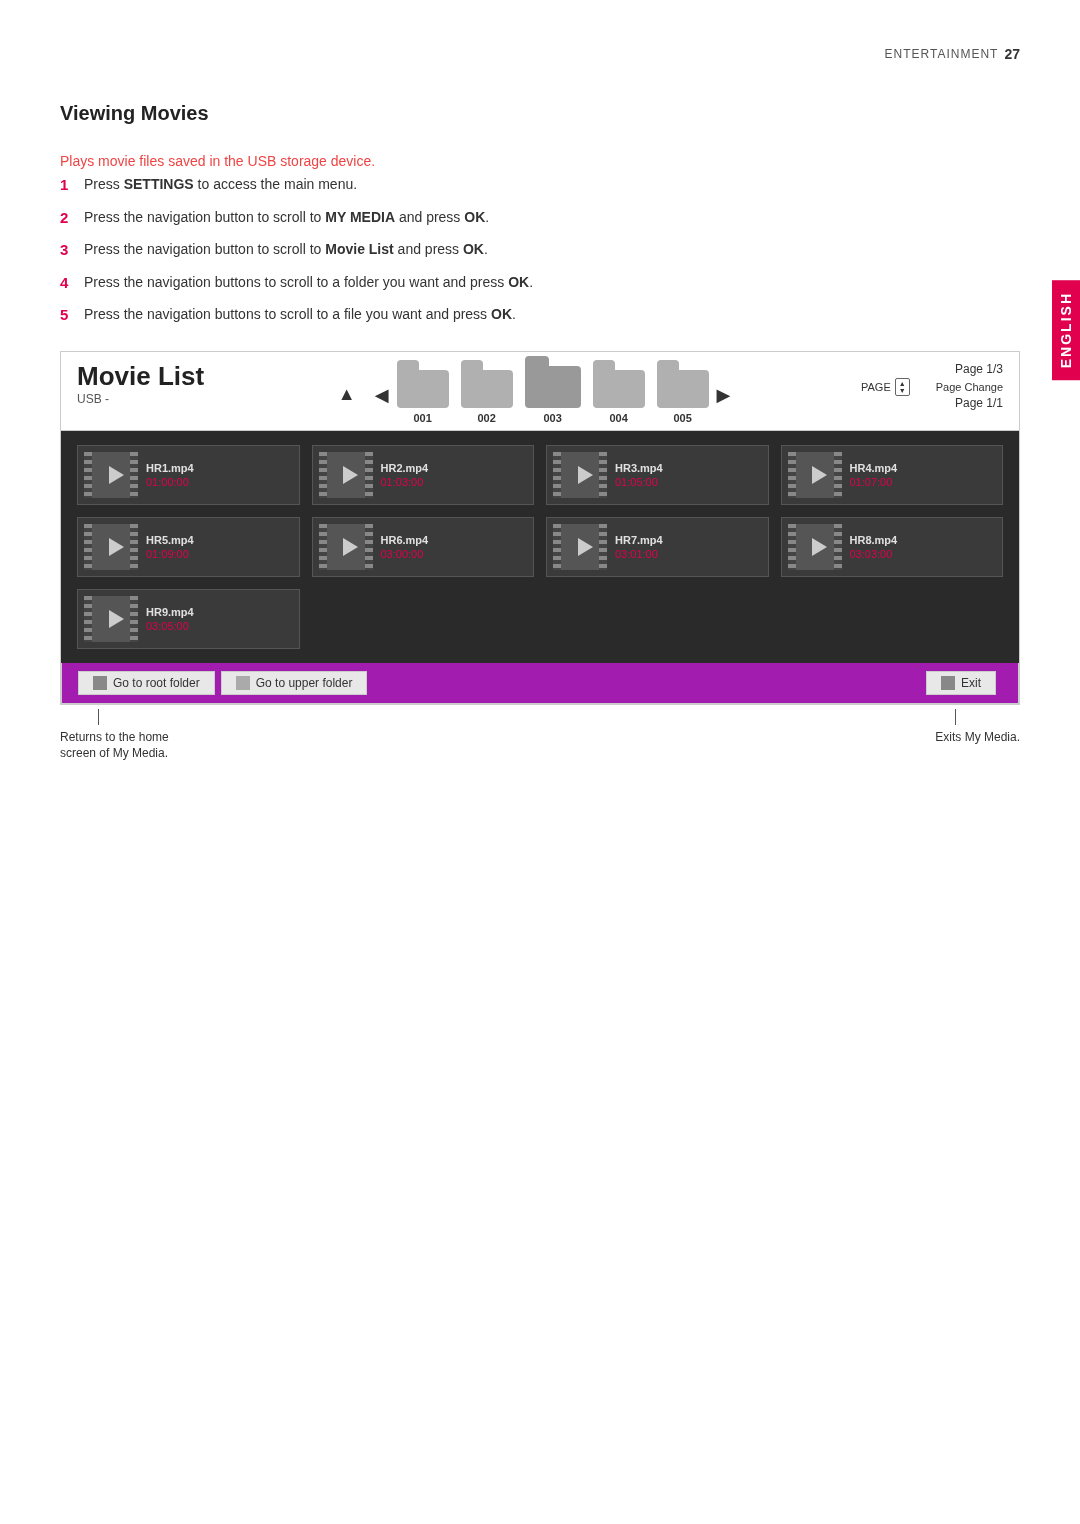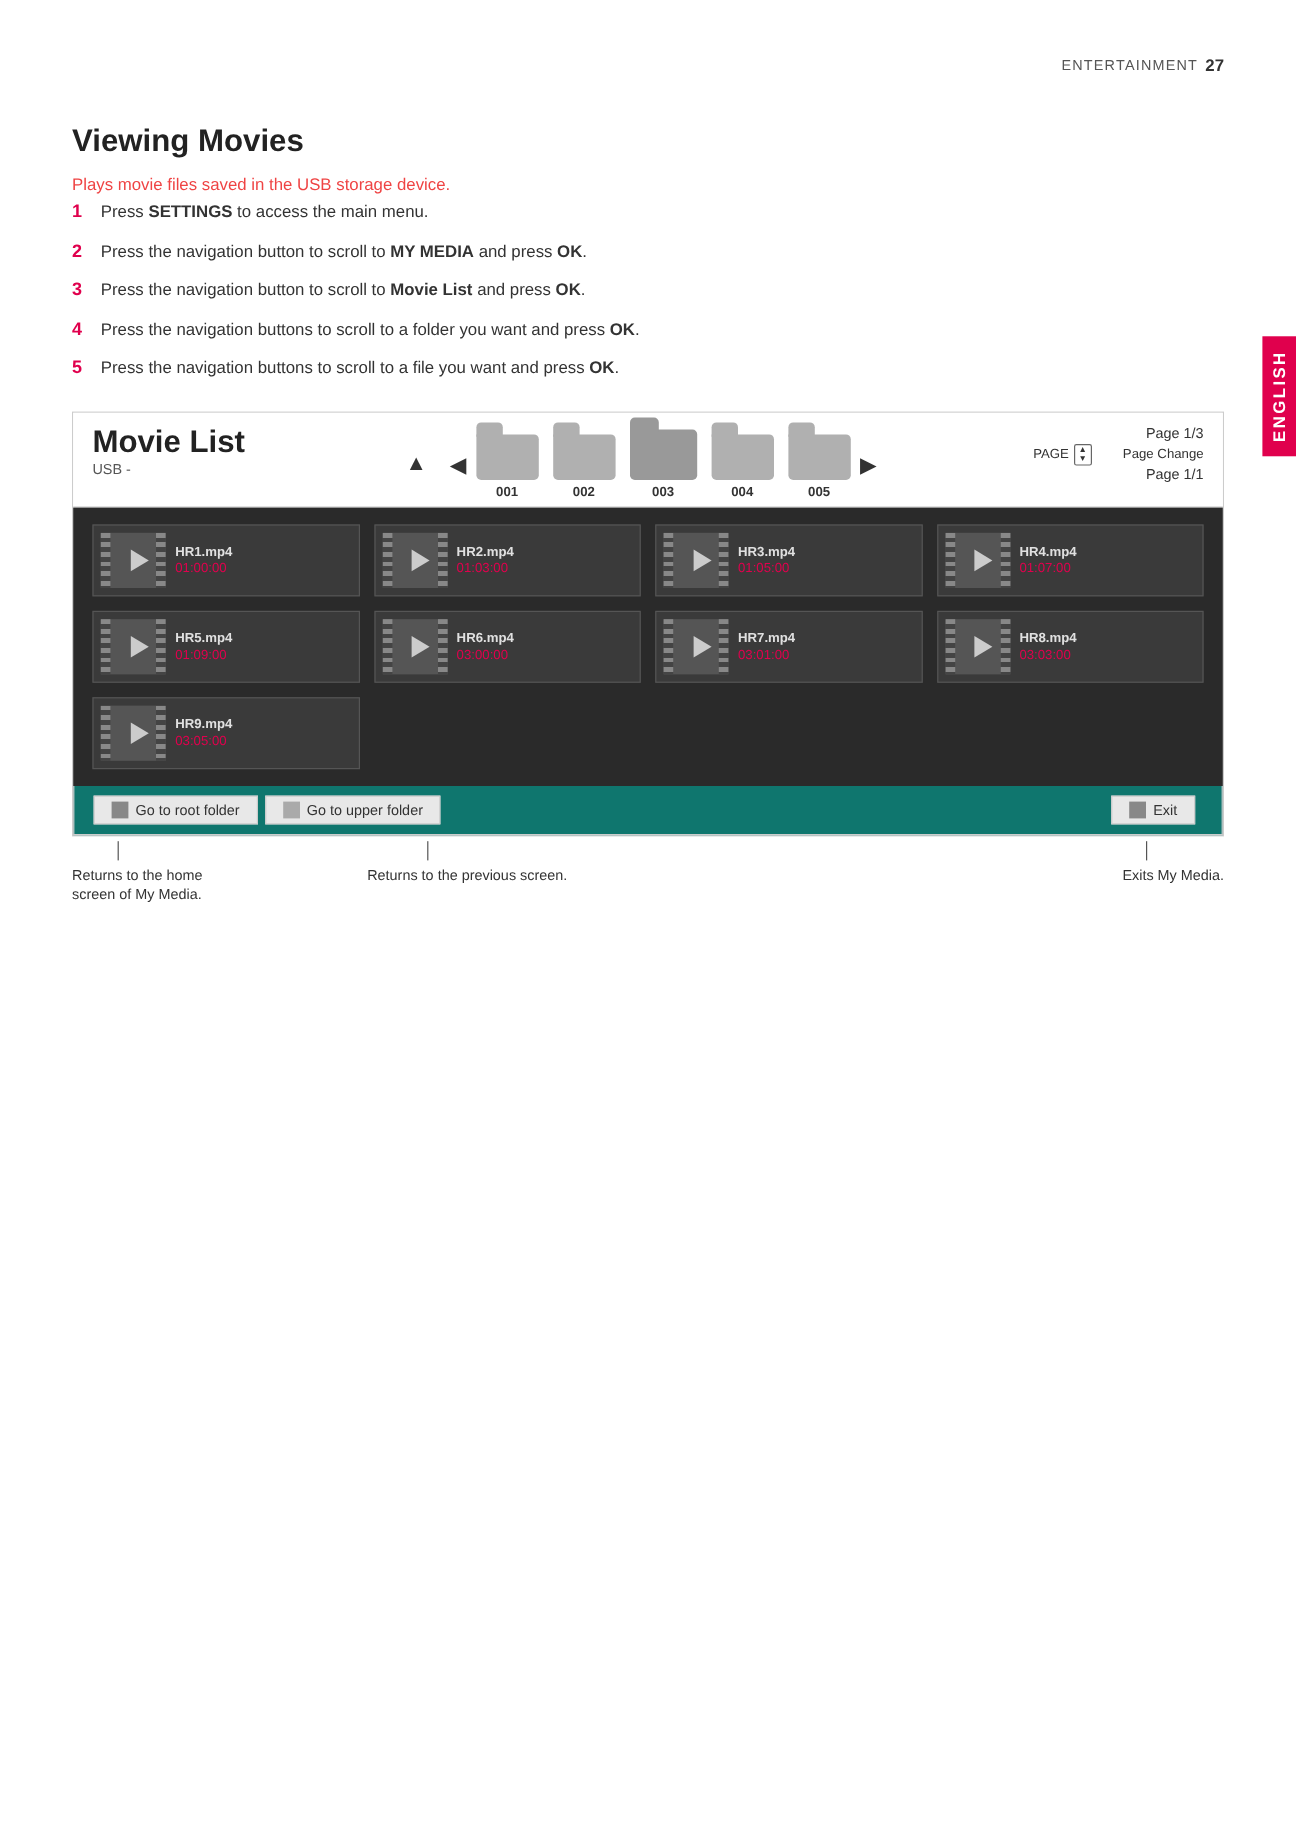--- a/index.html
+++ b/index.html
@@ -51,23 +51,23 @@
       color: #333;
       margin-left: 6px;
     }
 
     
     .content {
       padding: 30px 60px 40px 60px;
     }
 
     .section-title {
-      font-size: 26px;
-      font-weight: bold;
-      margin-bottom: 12px;
+      font-size: 20px;
+      font-weight: bold;
+      margin-bottom: 28px;
     }
 
     .subtitle {
       font-size: 14px;
       color: #ef4444;
       margin-bottom: 5px;
     }
 
     .steps {
       margin-bottom: 24px;
@@ -289,21 +289,21 @@
 
     .film-duration {
       font-size: 11px;
       color: #e0004d;
       display: block;
       margin-top: 2px;
     }
 
     
     .footer-bar {
-      background: #0f766e;
+      background: #a21caf;
       border: 1px solid #ccc;
       border-top: none;
       padding: 8px 16px;
       display: flex;
       align-items: center;
       gap: 0;
     }
 
     .footer-btn {
       display: flex;
@@ -552,24 +552,20 @@
 
   </div>
 
   <div style="display:flex; align-items:flex-start; padding-top:4px; gap:16px;">
 
     <div style="display:flex; flex-direction:column; align-items:flex-start; min-width:200px;">
       <div style="width:1px; height:16px; background:#555; margin-left:38px; margin-bottom:4px;"></div>
       <span class="annotation-text">Returns to the home<br>screen of My Media.</span>
     </div>
 
-    <div style="display:flex; flex-direction:column; align-items:flex-start; min-width:280px; margin-left:30px;">
-      <div style="width:1px; height:16px; background:#555; margin-left:50px; margin-bottom:4px;"></div>
-      <span class="annotation-text">Returns to the previous screen.</span>
-    </div>
 
     <div style="display:flex; flex-direction:column; align-items:flex-start; margin-left:auto;">
       <div style="width:1px; height:16px; background:#555; margin-left:20px; margin-bottom:4px;"></div>
       <span class="annotation-text">Exits My Media.</span>
     </div>
 
   </div>
 
 </div>
 

